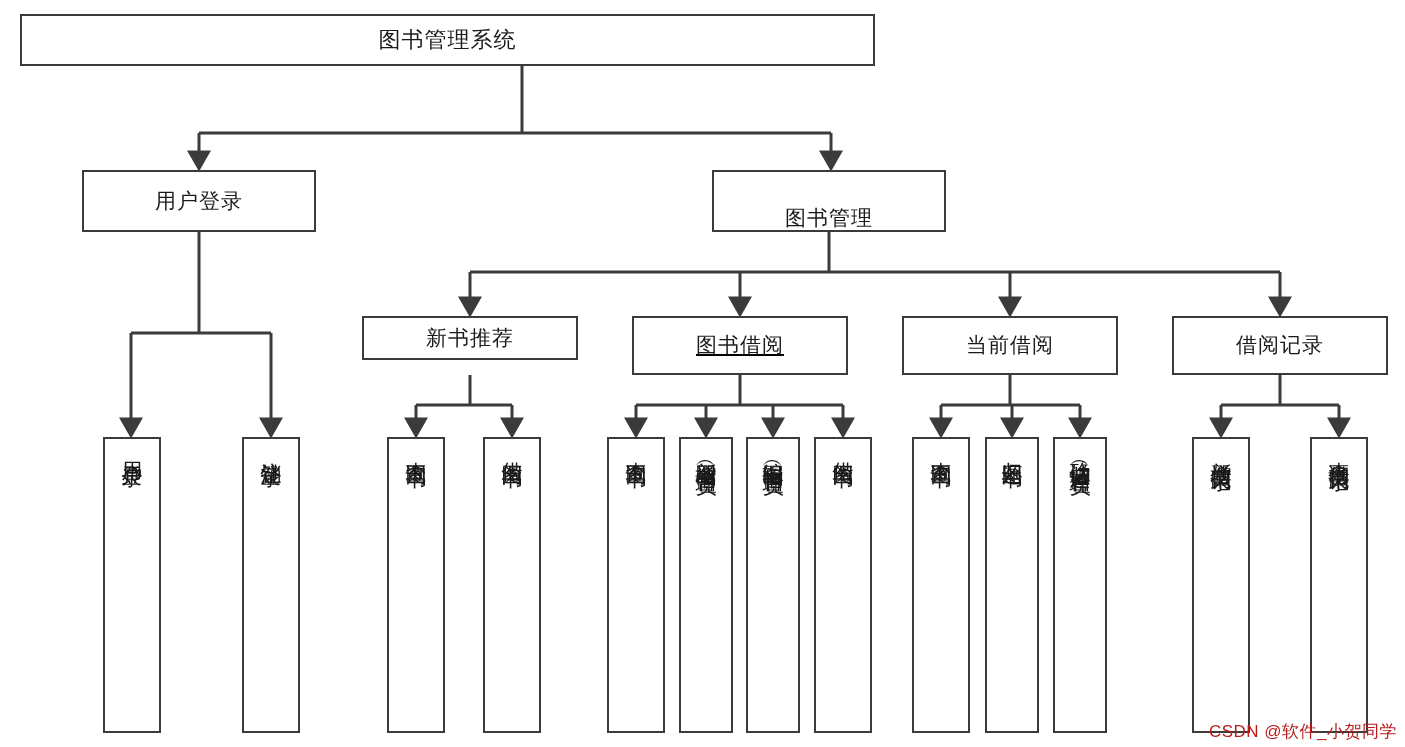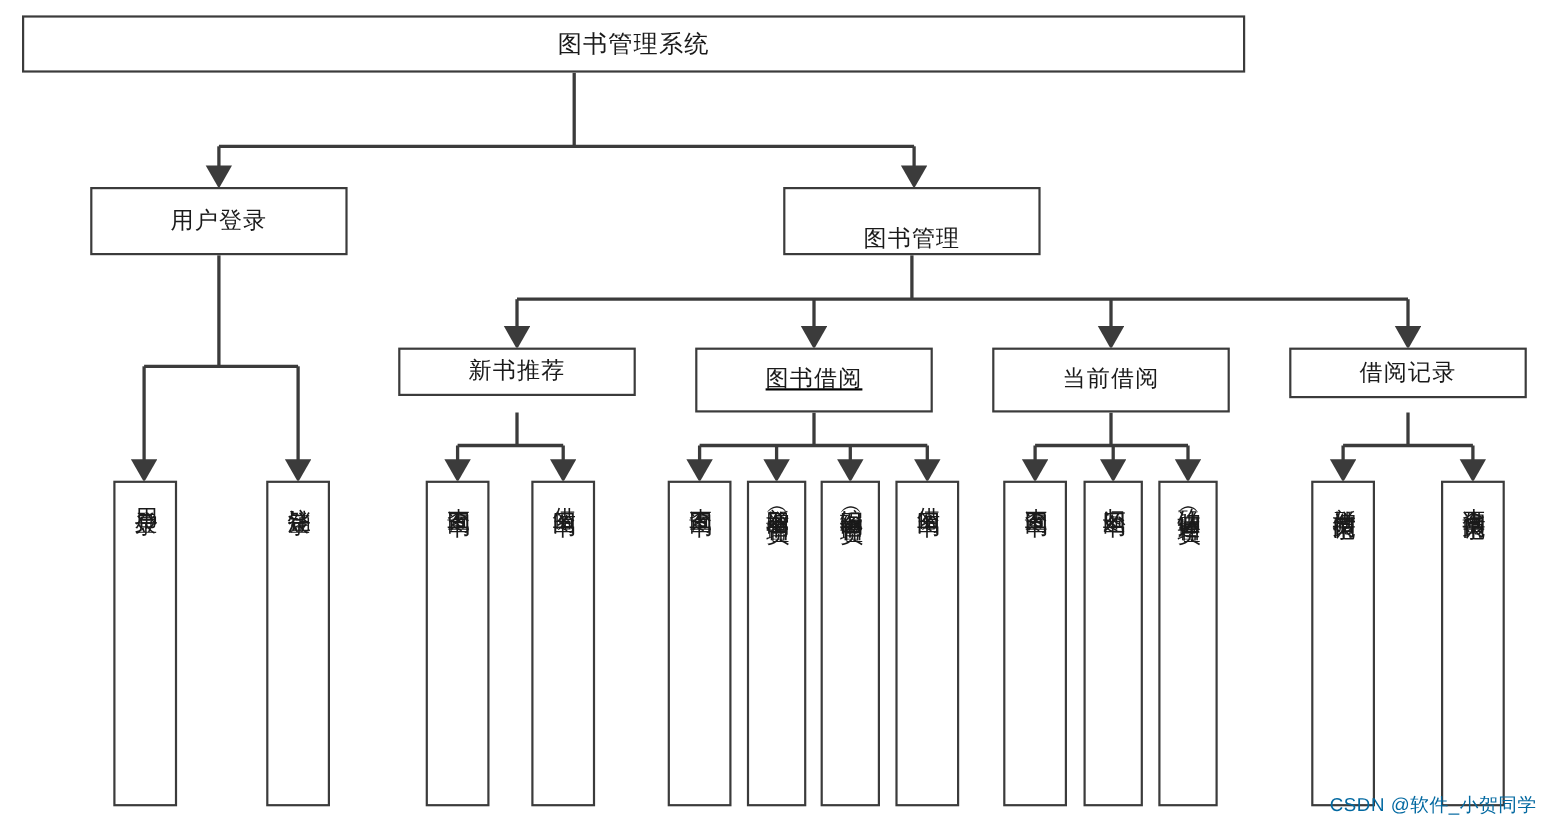--- a/index.html
+++ b/index.html
@@ -56,21 +56,21 @@
     align-items: flex-start;
     justify-content: center;
     padding-top: 6px;
   }
   .node.root .node-label { font-size: 22px; }
   .watermark {
     position: absolute;
     right: 8px;
     bottom: 4px;
     font-size: 17px;
-    color: #0369a1;
+    color: #b91c1c;
     z-index: 3;
     white-space: nowrap;
     letter-spacing: 0.5px;
   }
 </style>
 </head>
 <body>
 
 <div id="diagram-root">
 
@@ -117,41 +117,41 @@
       <path d="M1012,405 L1012,427" marker-end="url(#arrow)"></path>
       <path d="M1080,405 L1080,427" marker-end="url(#arrow)"></path>
 
       <path d="M1280,375 L1280,405"></path>
       <path d="M1221,405 L1339,405"></path>
       <path d="M1221,405 L1221,427" marker-end="url(#arrow)"></path>
       <path d="M1339,405 L1339,427" marker-end="url(#arrow)"></path>
     </g>
   </svg>
 
-  <div class="node root" style="left: 20px; top: 14px; width: 1112px; height: 52px;">
+  <div class="node root" style="left: 20px; top: 14px; width: 855px; height: 52px;">
     <span class="node-label">图书管理系统</span>
   </div>
 
   <div class="node" style="left: 82px; top: 170px; width: 234px; height: 62px;">
     <span class="node-label">用户登录</span>
   </div>
   <div class="node" style="left: 712px; top: 170px; width: 234px; height: 62px; align-items: flex-end;">
     <span class="node-label">图书管理</span>
   </div>
 
   <div class="node" style="left: 362px; top: 316px; width: 216px; height: 44px;">
     <span class="node-label">新书推荐</span>
   </div>
   <div class="node" style="left: 632px; top: 316px; width: 216px; height: 59px; text-decoration: underline;">
     <span class="node-label">图书借阅</span>
   </div>
   <div class="node" style="left: 902px; top: 316px; width: 216px; height: 59px;">
     <span class="node-label">当前借阅</span>
   </div>
-  <div class="node" style="left: 1172px; top: 316px; width: 216px; height: 46px;">
+  <div class="node" style="left: 1172px; top: 316px; width: 216px; height: 59px;">
     <span class="node-label">借阅记录</span>
   </div>
 
   <div class="node vertical" style="left: 103px; top: 437px; width: 58px; height: 296px;">
     <span class="node-label">用户登录</span>
   </div>
   <div class="node vertical" style="left: 242px; top: 437px; width: 58px; height: 296px;">
     <span class="node-label">注销登录</span>
   </div>
   <div class="node vertical" style="left: 387px; top: 437px; width: 58px; height: 296px;">

